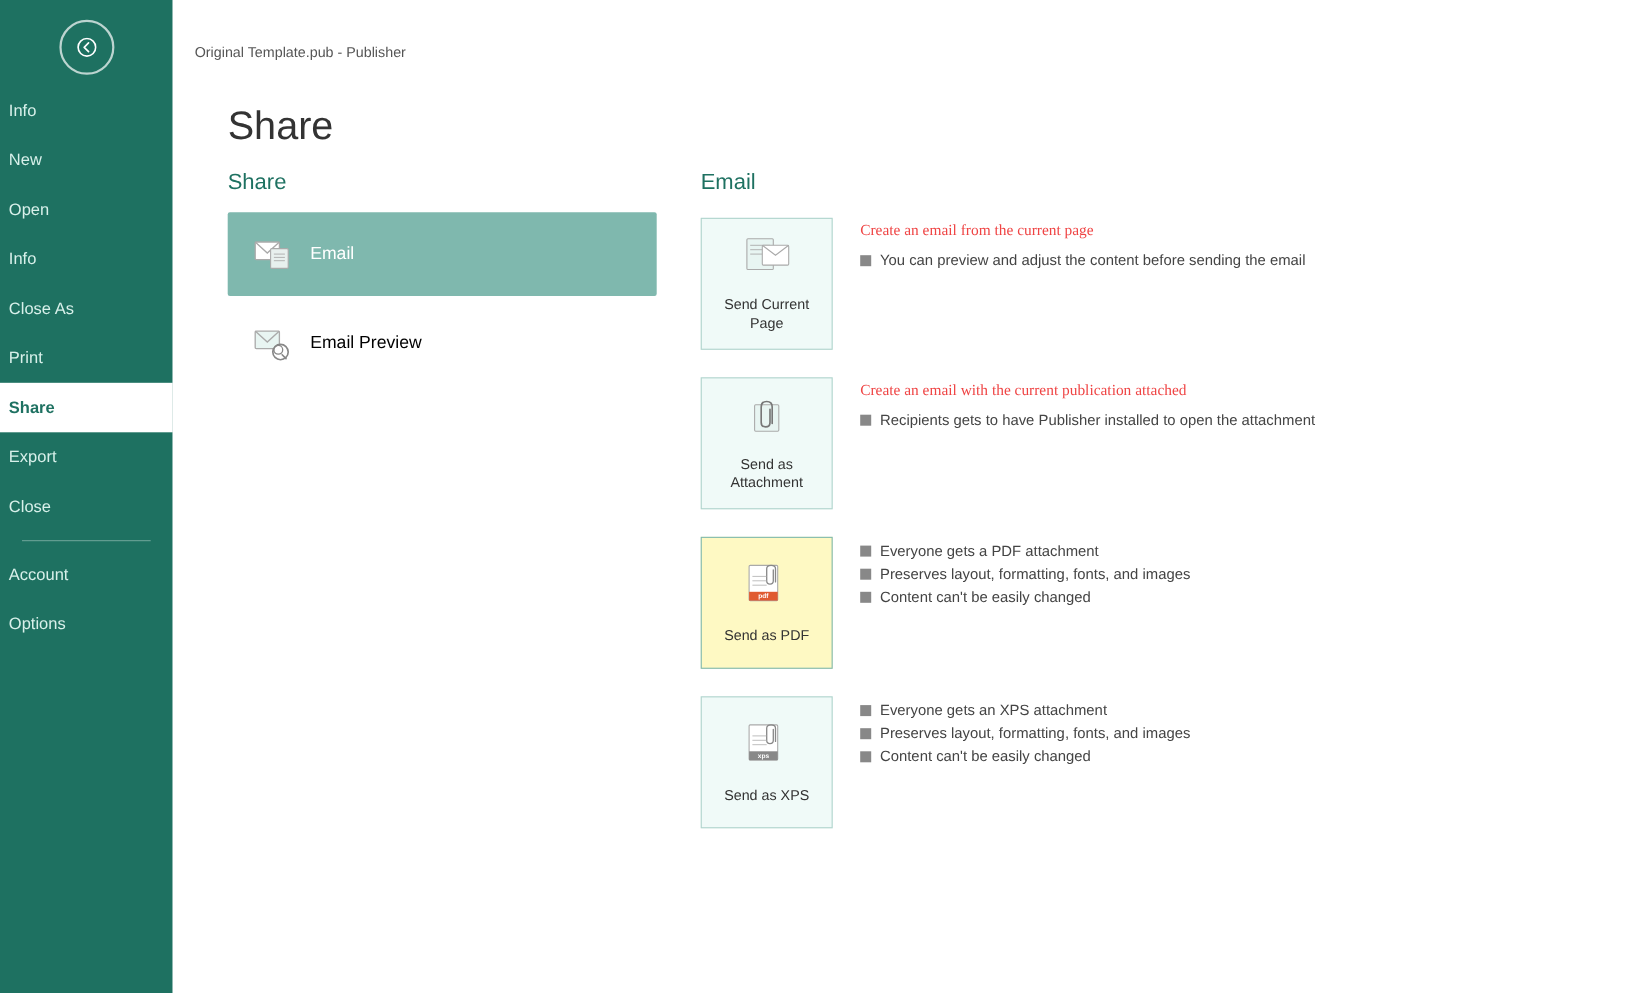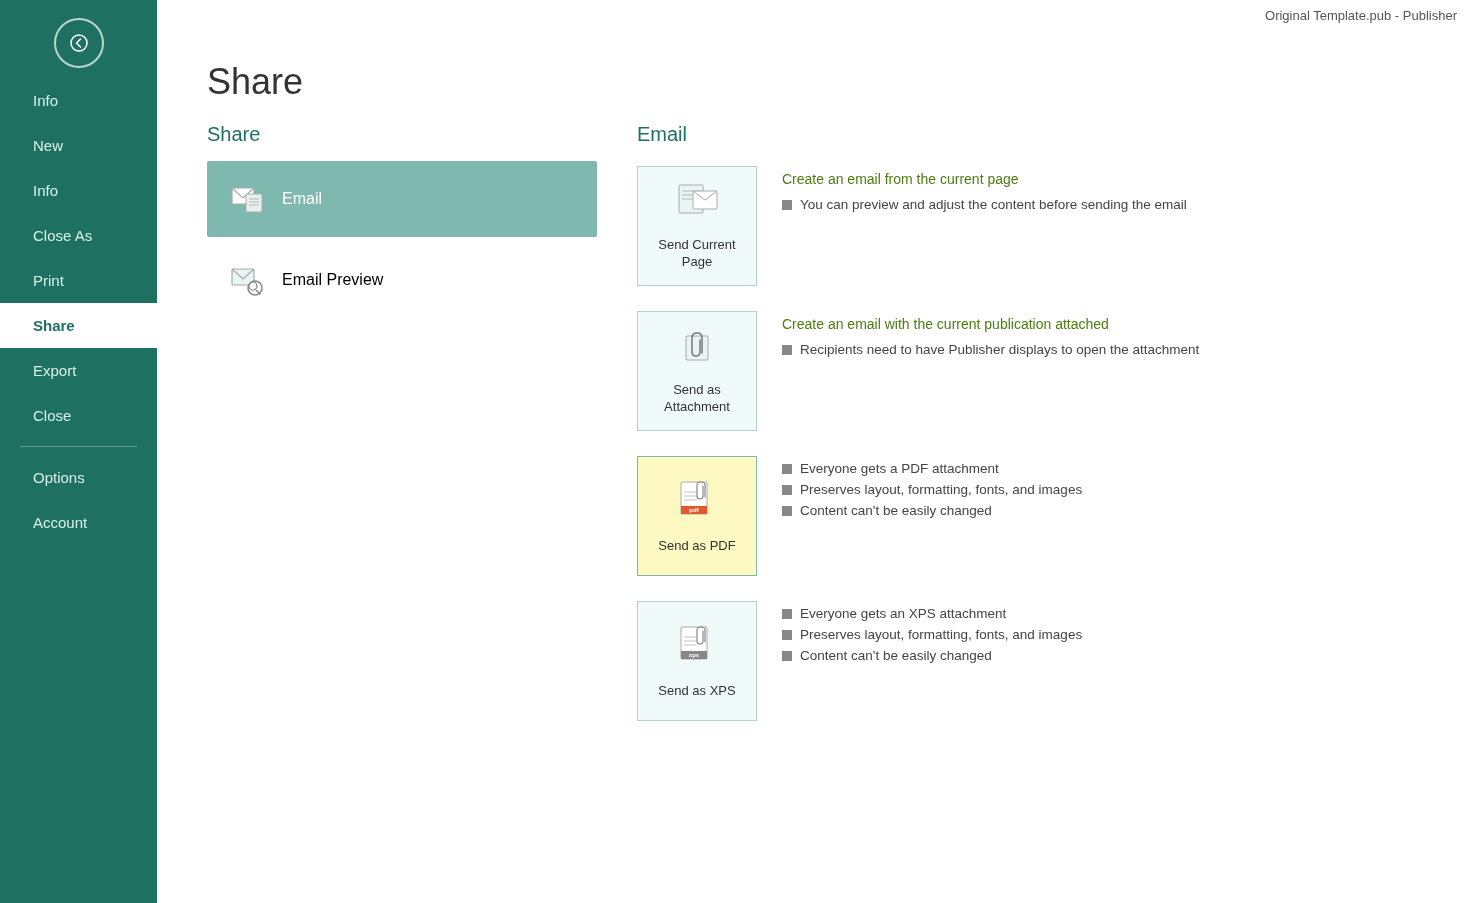--- a/index.html
+++ b/index.html
@@ -25,21 +25,21 @@
       color: #fff;
       font-size: 20px;
       cursor: pointer;
       display: flex;
       align-items: center;
       justify-content: center;
       margin: 18px auto 10px auto;
     }
 
     .sidebar-item {
-      padding: 14px 33px;
+      padding: 14px 8px;
       font-size: 15px;
       cursor: pointer;
       color: #d8f0ea;
     }
     .sidebar-item.active {
       background: #fff;
       color: #1e7161;
       font-weight: 600;
     }
 
@@ -52,25 +52,25 @@
     
     #main {
       flex: 1;
       display: flex;
       flex-direction: column;
       background: #fff;
       overflow-y: auto;
     }
 
     #title-bar {
-      text-align: right;
       padding: 8px 20px;
       font-size: 13px;
       color: #555;
       border-bottom: none;
+      margin-top: 32px;
     }
 
     #page-header {
       padding: 30px 50px 20px 50px;
       font-size: 36px;
       font-weight: 300;
       color: #333;
     }
 
     #content-area {
@@ -176,22 +176,23 @@
       color: #555;
     }
 
     .email-option-description {
       flex: 1;
       padding-top: 5px;
     }
 
     .email-option-description-title {
       font-size: 14px;
-      color: #4d7c0f;
+      color: #ef4444;
       margin-bottom: 10px;
+      font-family: Liberation Serif, serif;
     }
 
     .email-option-bullets {
       list-style: none;
       display: flex;
       flex-direction: column;
       gap: 6px;
     }
 
     .email-option-bullets li {
@@ -221,20 +222,23 @@
     </svg>
   </button>
 
   <div class="sidebar-item">
     <span>Info</span>
   </div>
   <div class="sidebar-item">
     <span>New</span>
   </div>
   <div class="sidebar-item">
+    <span>Open</span>
+  </div>
+  <div class="sidebar-item">
     <span>Info</span>
   </div>
   <div class="sidebar-item">
     <span>Close As</span>
   </div>
   <div class="sidebar-item">
     <span>Print</span>
   </div>
   <div class="sidebar-item active">
     <span>Share</span>
@@ -242,24 +246,24 @@
   <div class="sidebar-item">
     <span>Export</span>
   </div>
   <div class="sidebar-item">
     <span>Close</span>
   </div>
 
   <hr class="sidebar-divider">
 
   <div class="sidebar-item">
+    <span>Account</span>
+  </div>
+  <div class="sidebar-item">
     <span>Options</span>
-  </div>
-  <div class="sidebar-item">
-    <span>Account</span>
   </div>
 </nav>
 
 <div id="main">
 
   <div id="title-bar">
     <span>Original Template.pub - Publisher</span>
   </div>
 
   <div id="page-header">Share</div>
@@ -337,21 +341,21 @@
               <path d="M24 14 L24 26 Q24 30 20 30 Q16 30 16 26 L16 12 Q16 7 21 7 Q26 7 26 12 L26 27" fill="none" stroke="#777" stroke-width="1.5" stroke-linecap="round"></path>
             </svg>
           </div>
           <span class="email-option-btn-label">Send as<br>Attachment</span>
         </button>
         <div class="email-option-description">
           <div class="email-option-description-title">Create an email with the current publication attached</div>
           <ul class="email-option-bullets">
             <li>
               <div class="bullet-icon"></div>
-              <span>Recipients need to have Publisher displays to open the attachment</span>
+              <span>Recipients gets to have Publisher installed to open the attachment</span>
             </li>
           </ul>
         </div>
       </div>
 
       <div class="email-option-row">
         <button class="email-option-btn highlighted">
           <div class="email-option-btn-icon">
             <svg width="44" height="44" viewBox="0 0 44 44">
 

